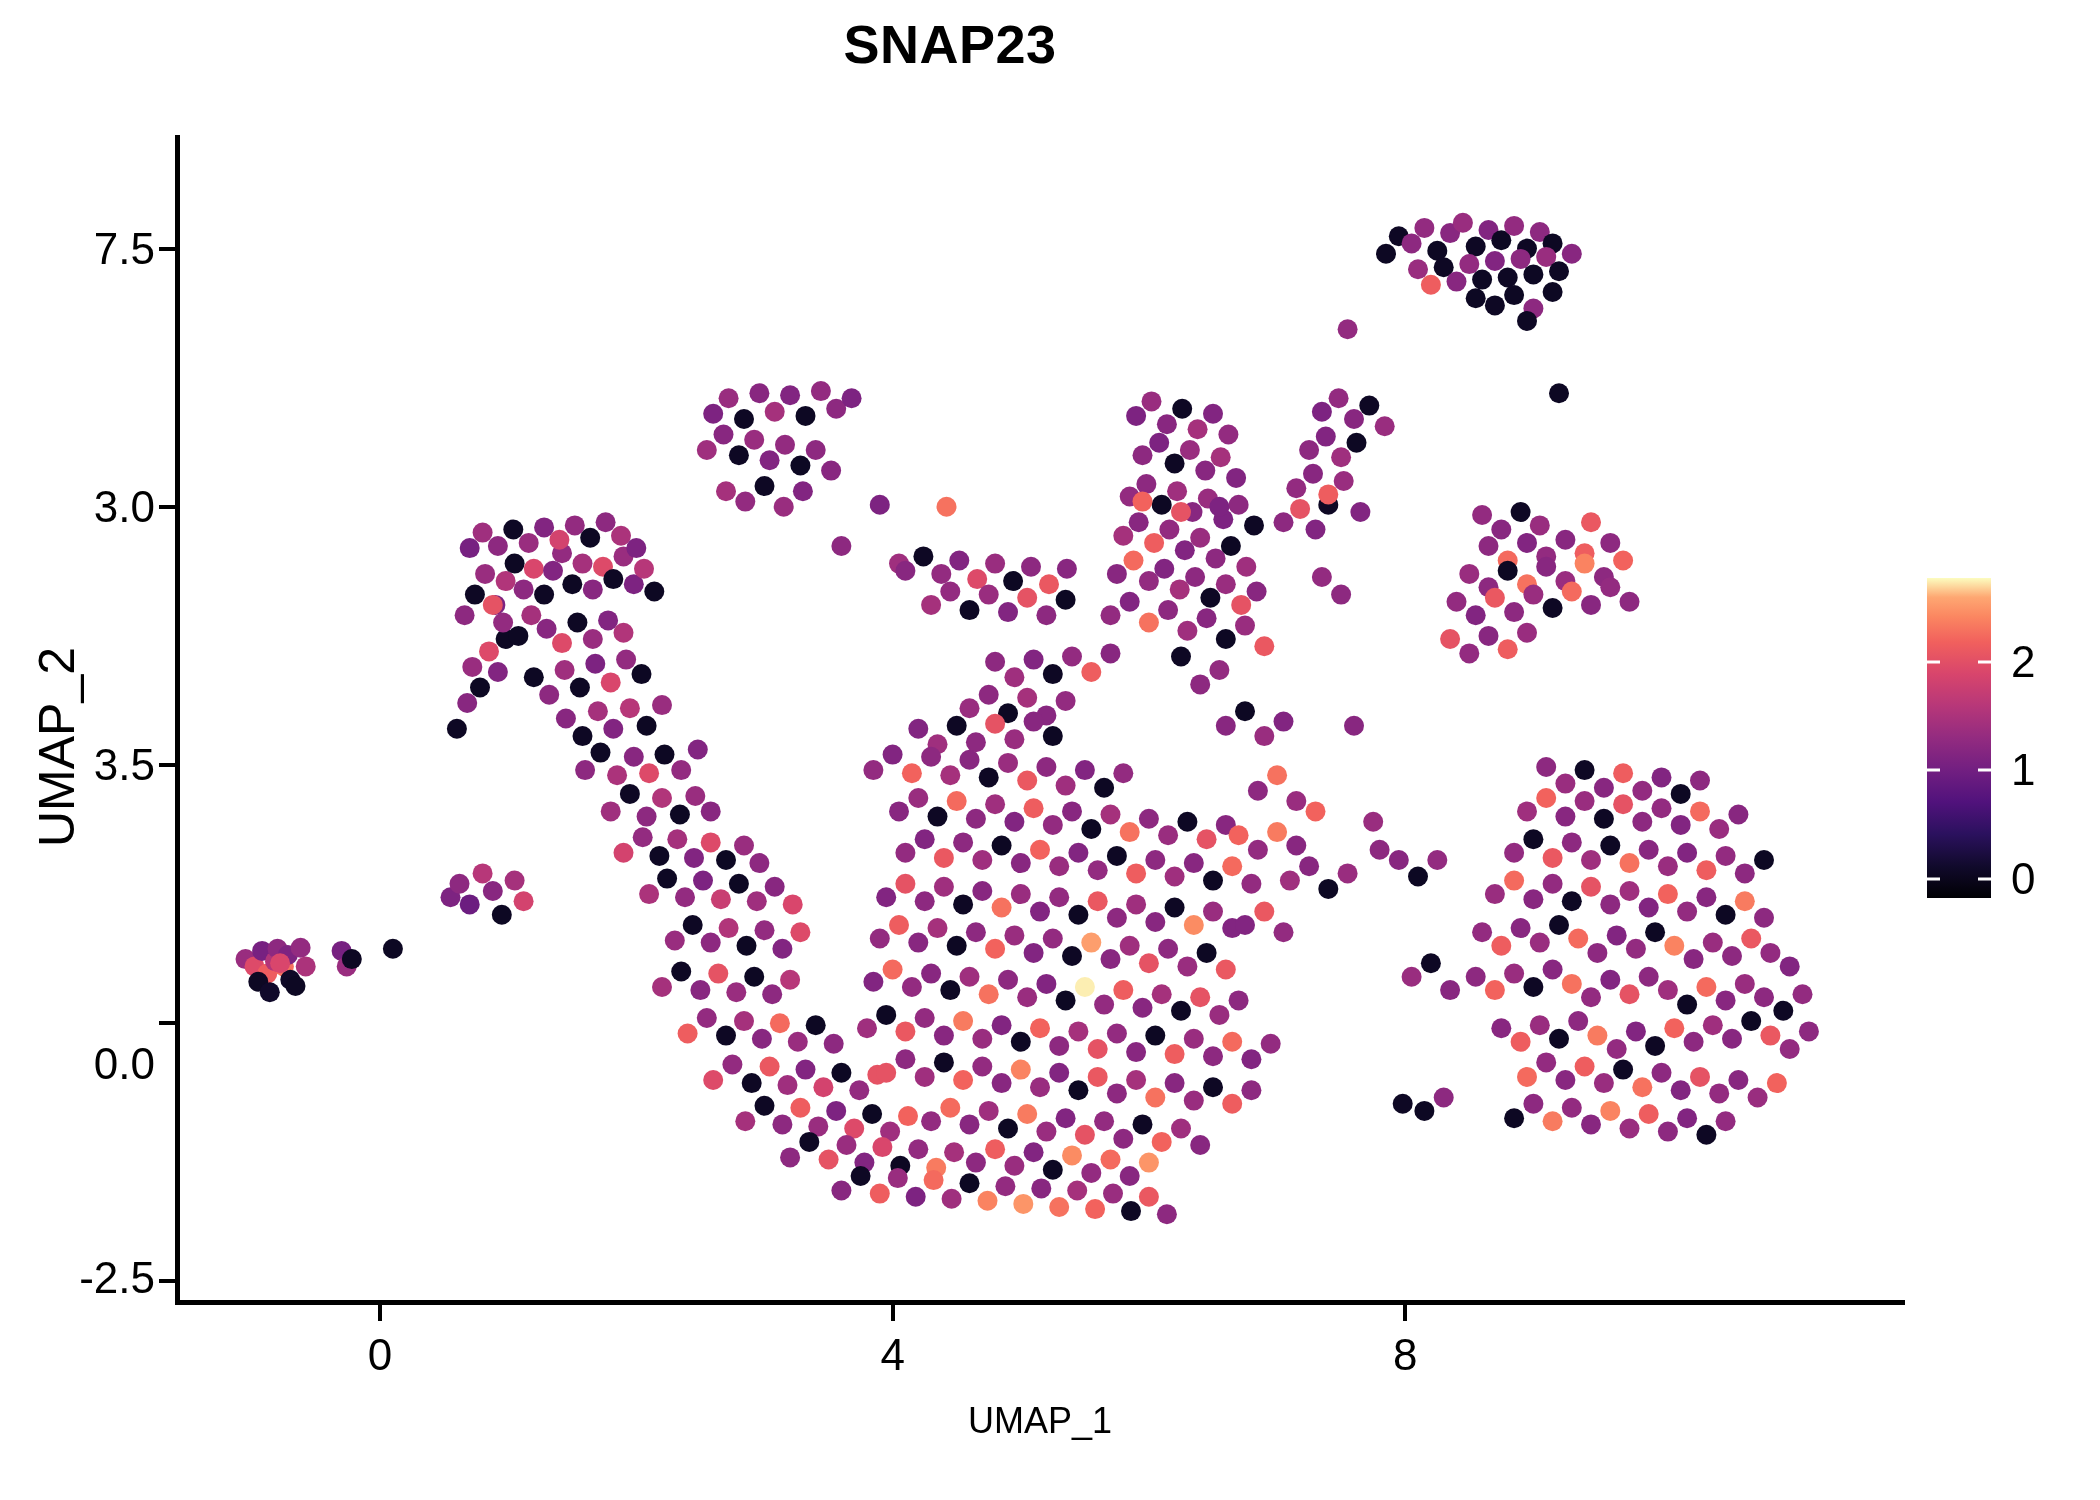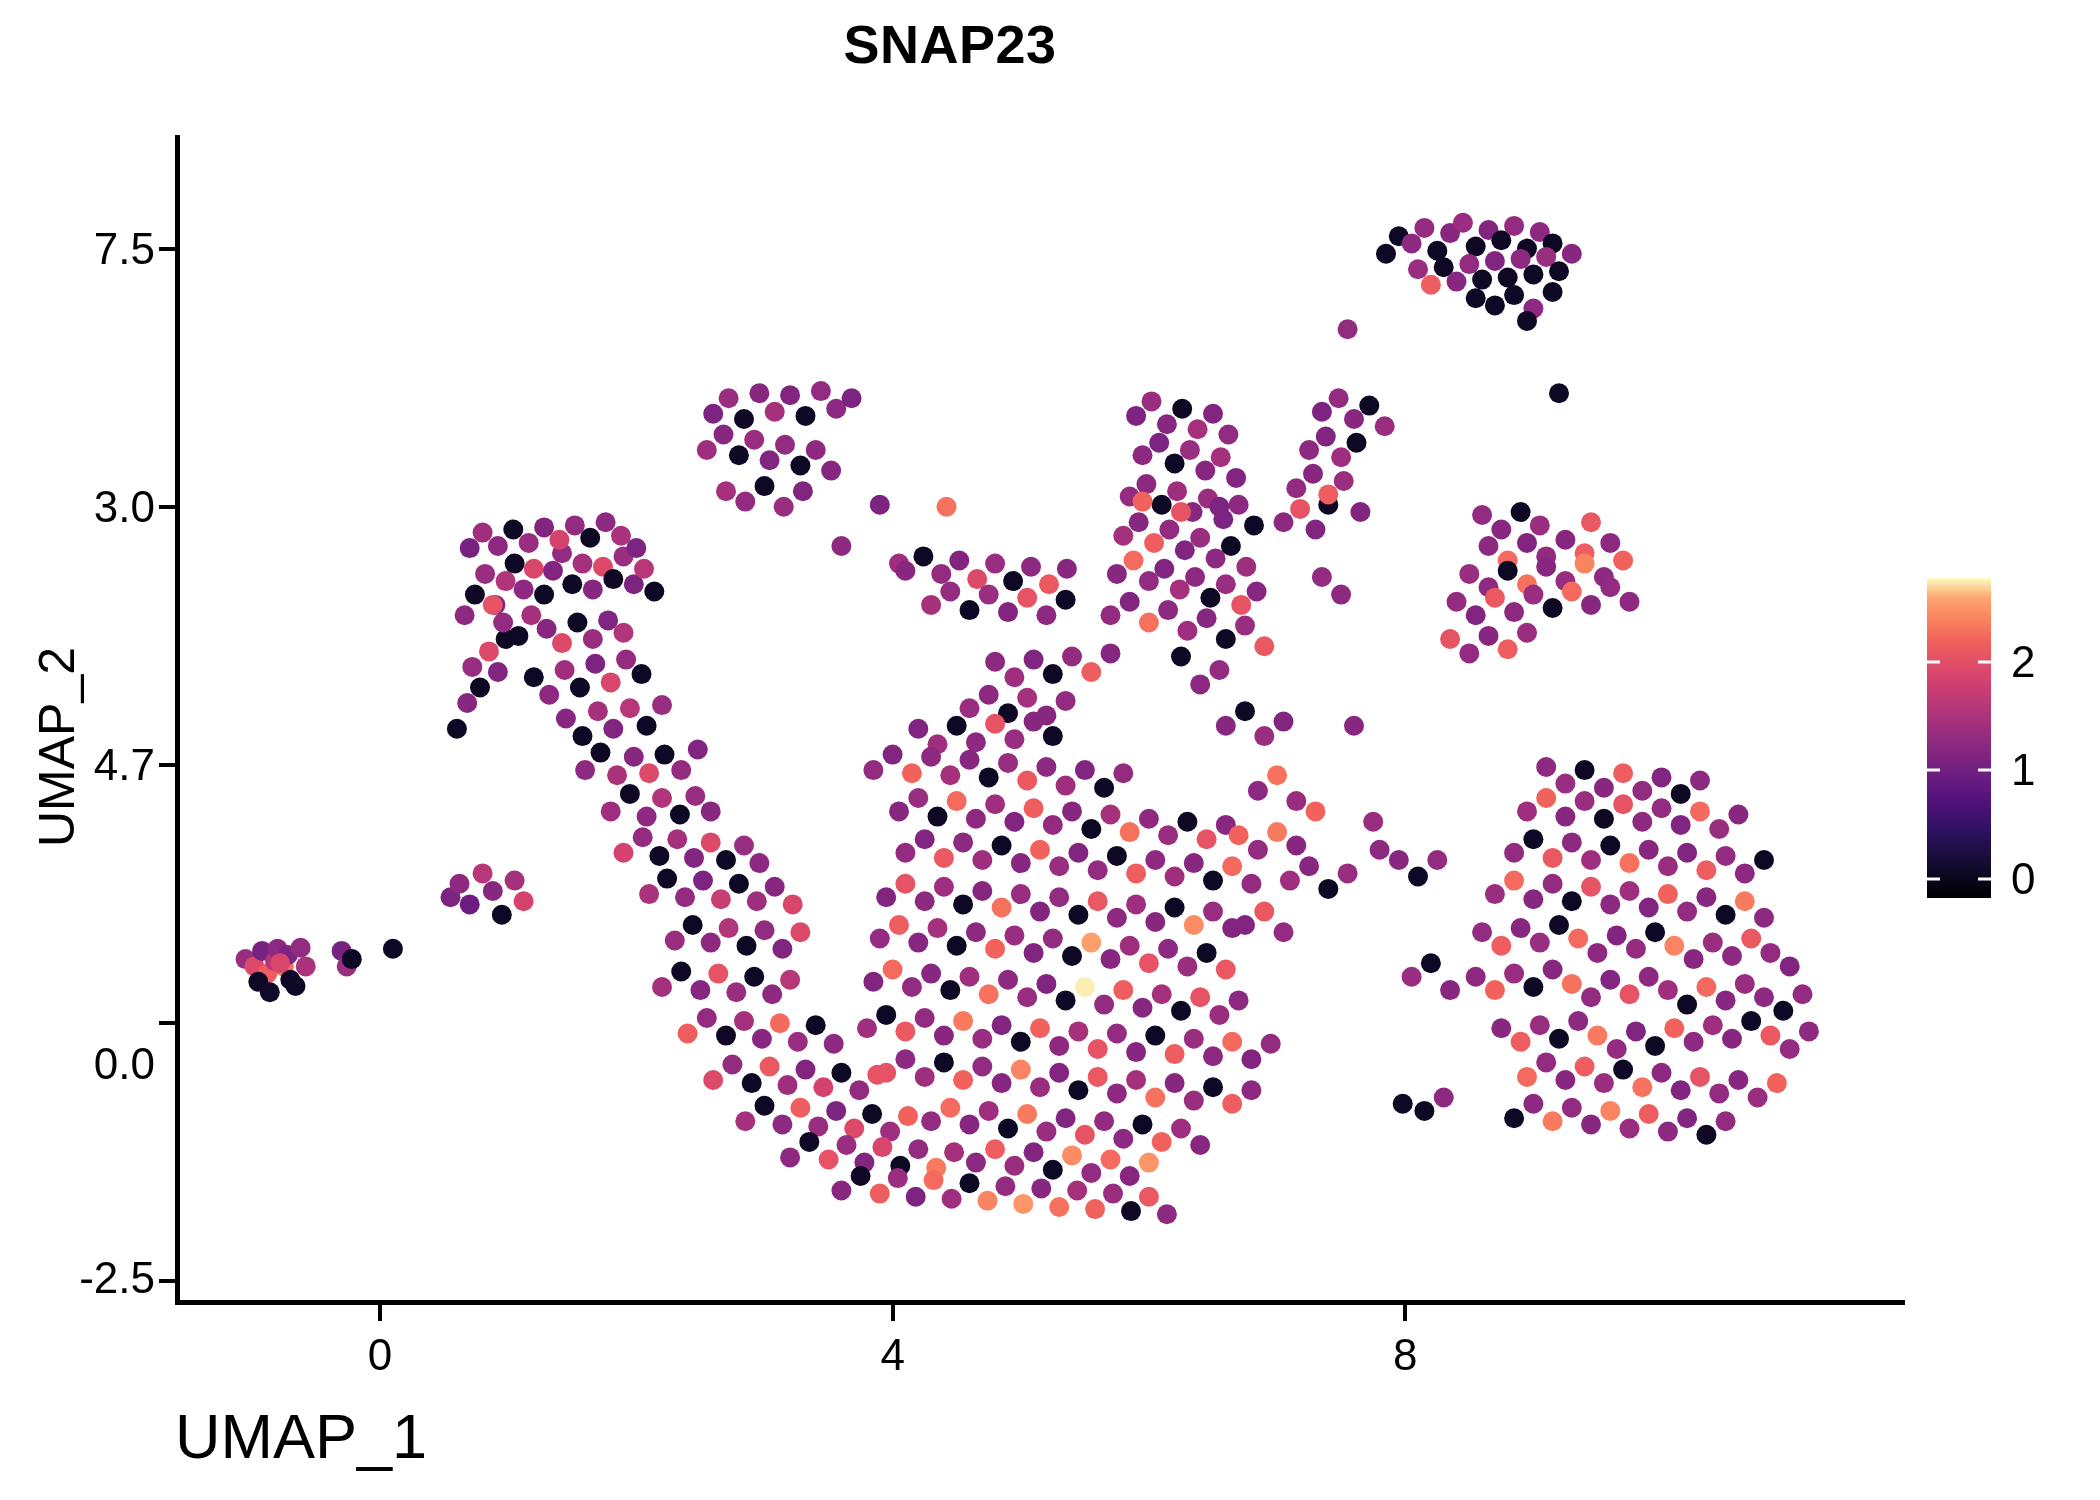--- a/index.html
+++ b/index.html
@@ -89,22 +89,22 @@
     color: #000000;
     white-space: nowrap;
     transform: translateX(-50%);
   }
   
   #xaxis-title {
     position: absolute;
     left: 175px;
     top: 1400px;
     width: 1730px;
-    text-align: left;
-    font-size: 63px;
+    text-align: center;
+    font-size: 36px;
     color: #000000;
   }
   #yaxis-title {
     position: absolute;
     left: -528px;
     top: 718px;
     width: 1170px;
     text-align: center;
     font-size: 50px;
     color: #000000;
@@ -907,21 +907,21 @@
 
   <div id="axis-y-line"></div>
   <div id="axis-x-line"></div>
 
   <div id="y-ticks">
       <div class="ytick-mark" style="top: 1279.35px;"></div>
       <div class="ytick-label" style="top: 1278px;">-2.5</div>
       <div class="ytick-mark" style="top: 1021.16px;"></div>
       <div class="ytick-label" style="top: 1064px;">0.0</div>
       <div class="ytick-mark" style="top: 762.973px;"></div>
-      <div class="ytick-label" style="top: 764.973px;">4.7</div>
+      <div class="ytick-label" style="top: 764.973px;">3.5</div>
       <div class="ytick-mark" style="top: 504.788px;"></div>
       <div class="ytick-label" style="top: 506.788px;">3.0</div>
       <div class="ytick-mark" style="top: 246.602px;"></div>
       <div class="ytick-label" style="top: 248.602px;">7.5</div>
     </div>
   <div id="x-ticks">
       <div class="xtick-mark" style="left: 378.037px;"></div>
       <div class="xtick-label" style="left: 380.037px;">0</div>
       <div class="xtick-mark" style="left: 890.63px;"></div>
       <div class="xtick-label" style="left: 892.63px;">4</div>

